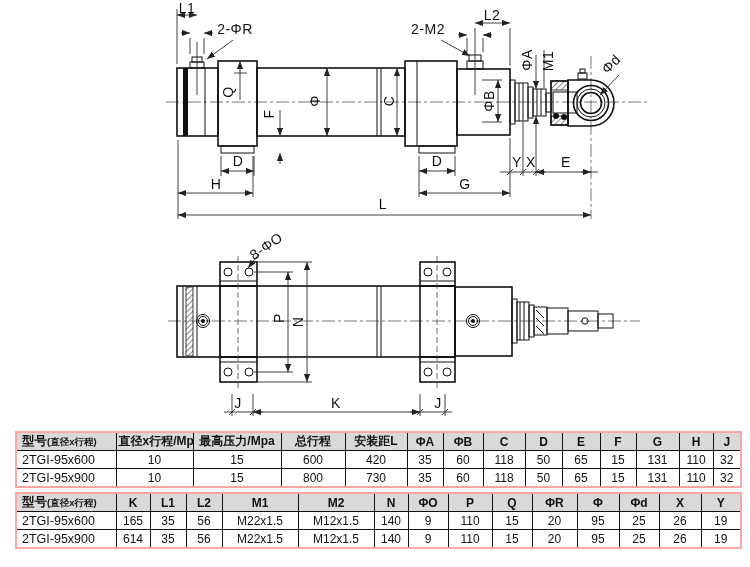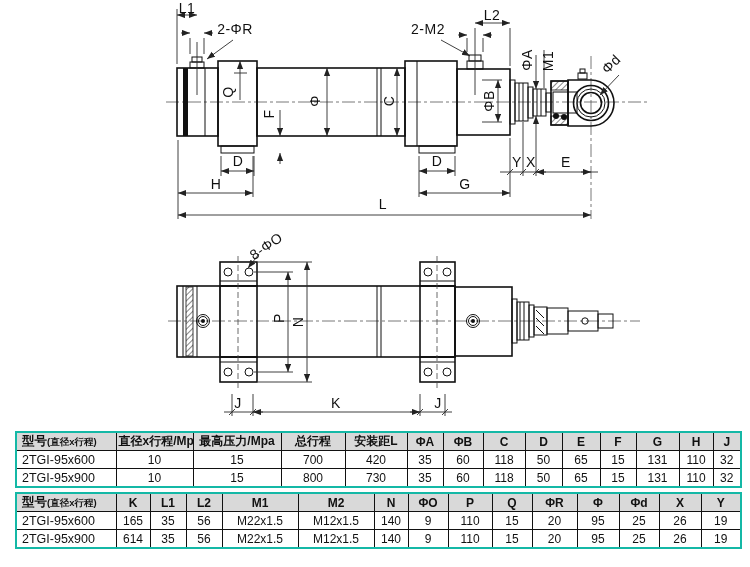--- a/index.html
+++ b/index.html
@@ -10,21 +10,21 @@
   .obj2{stroke:#111;fill:none;stroke-width:1;}
   .dim{stroke:#2a2a2a;fill:none;stroke-width:0.9;}
   .cl{stroke:#555;fill:none;stroke-width:0.8;stroke-dasharray:13 3 3 3;}
   .dsh{stroke:#444;fill:none;stroke-width:0.8;stroke-dasharray:6 3;}
   .lbl{position:absolute;font-size:14px;line-height:14px;color:#111;white-space:nowrap;
        transform:translate(-50%,-50%);letter-spacing:0.5px;}
   .r90{transform:translate(-50%,-50%) rotate(-90deg);}
   .r45{transform:translate(-50%,-50%) rotate(-45deg);}
   .r35{transform:translate(-50%,-50%) rotate(-35deg);}
   table.spec{position:absolute;left:15px;width:725px;border-collapse:collapse;table-layout:fixed;
-       border:2px solid #14b8a6;font-size:12px;}
+       border:2px solid #fca5a5;font-size:12px;}
   table.spec th,table.spec td{border:1px solid #111;height:17px;padding:0 2px;text-align:center;
        font-weight:normal;overflow:hidden;white-space:nowrap;}
   table.spec thead th{background:#d9d9d9;font-weight:bold;}
   table.spec .model-cell{text-align:left;padding-left:5px;font-size:12.5px;}
   table.spec .sub{font-size:9.5px;font-weight:bold;}
   #t1{top:431px;} #t2{top:492px;}
 </style>
 </head>
 <body>
 
@@ -304,21 +304,21 @@
           <th>G</th>
           <th>H</th>
           <th>J</th>
         </tr>
       </thead>
       <tbody>
         <tr>
           <td class="model-cell">2TGI-95x600</td>
           <td>10</td>
           <td>15</td>
-          <td>700</td>
+          <td>600</td>
           <td>420</td>
           <td>35</td>
           <td>60</td>
           <td>118</td>
           <td>50</td>
           <td>65</td>
           <td>15</td>
           <td>131</td>
           <td>110</td>
           <td>32</td>

